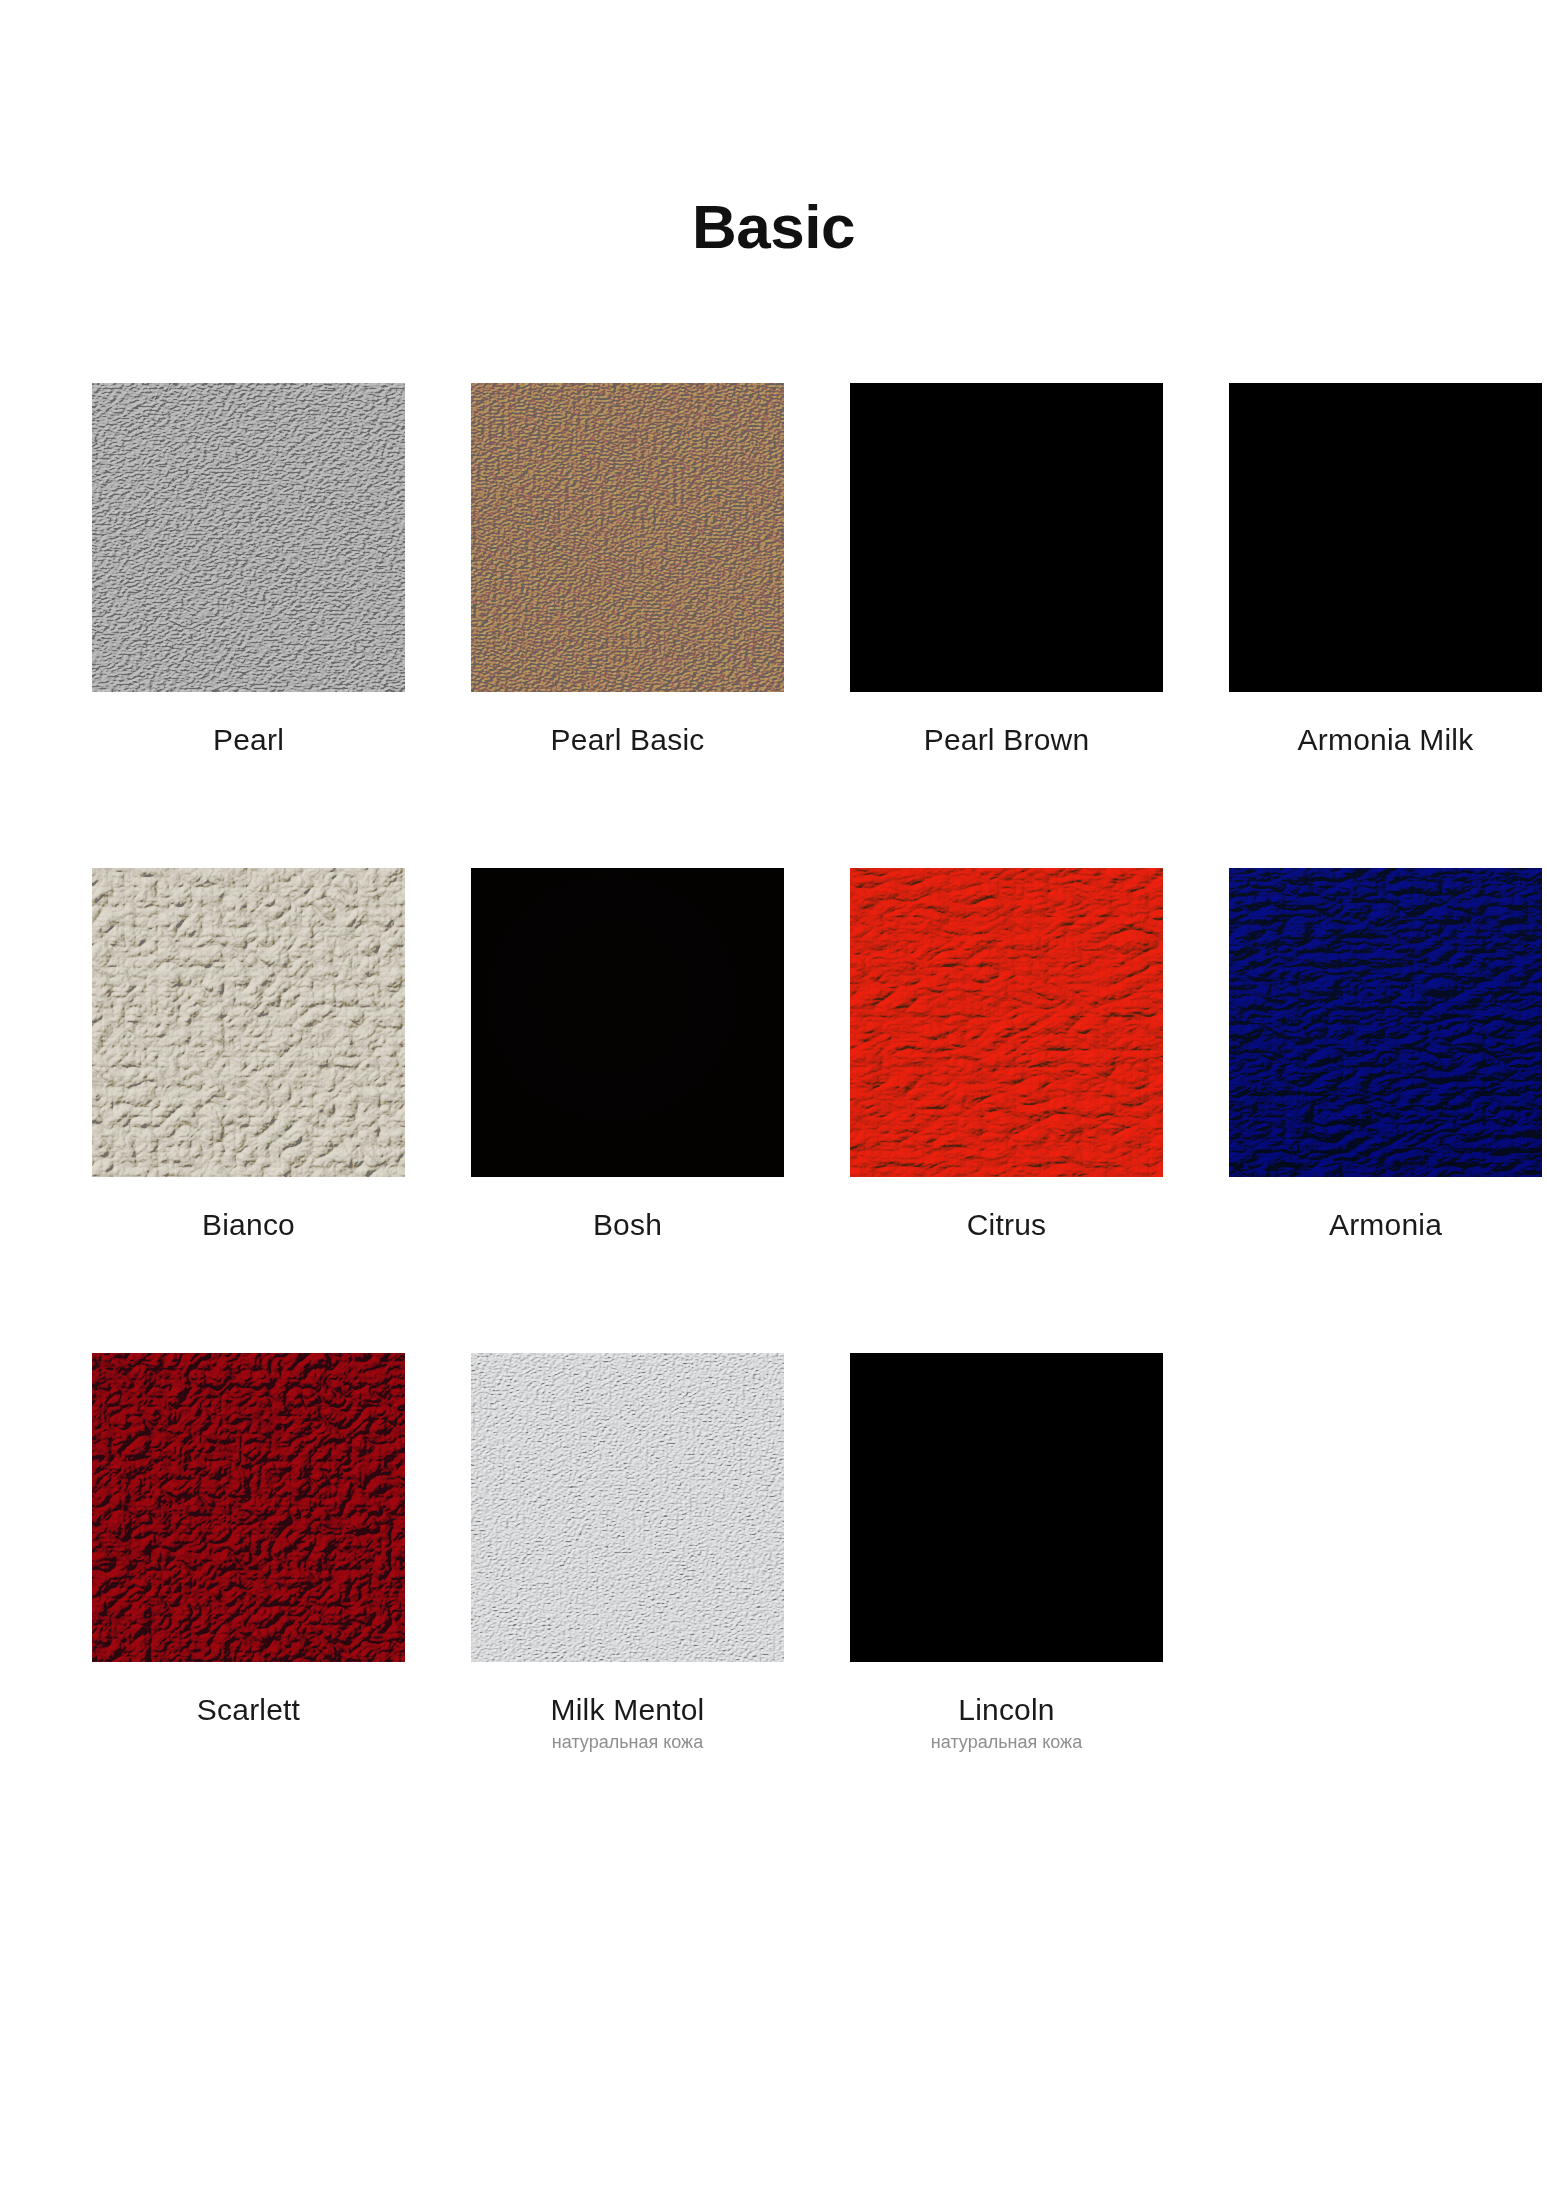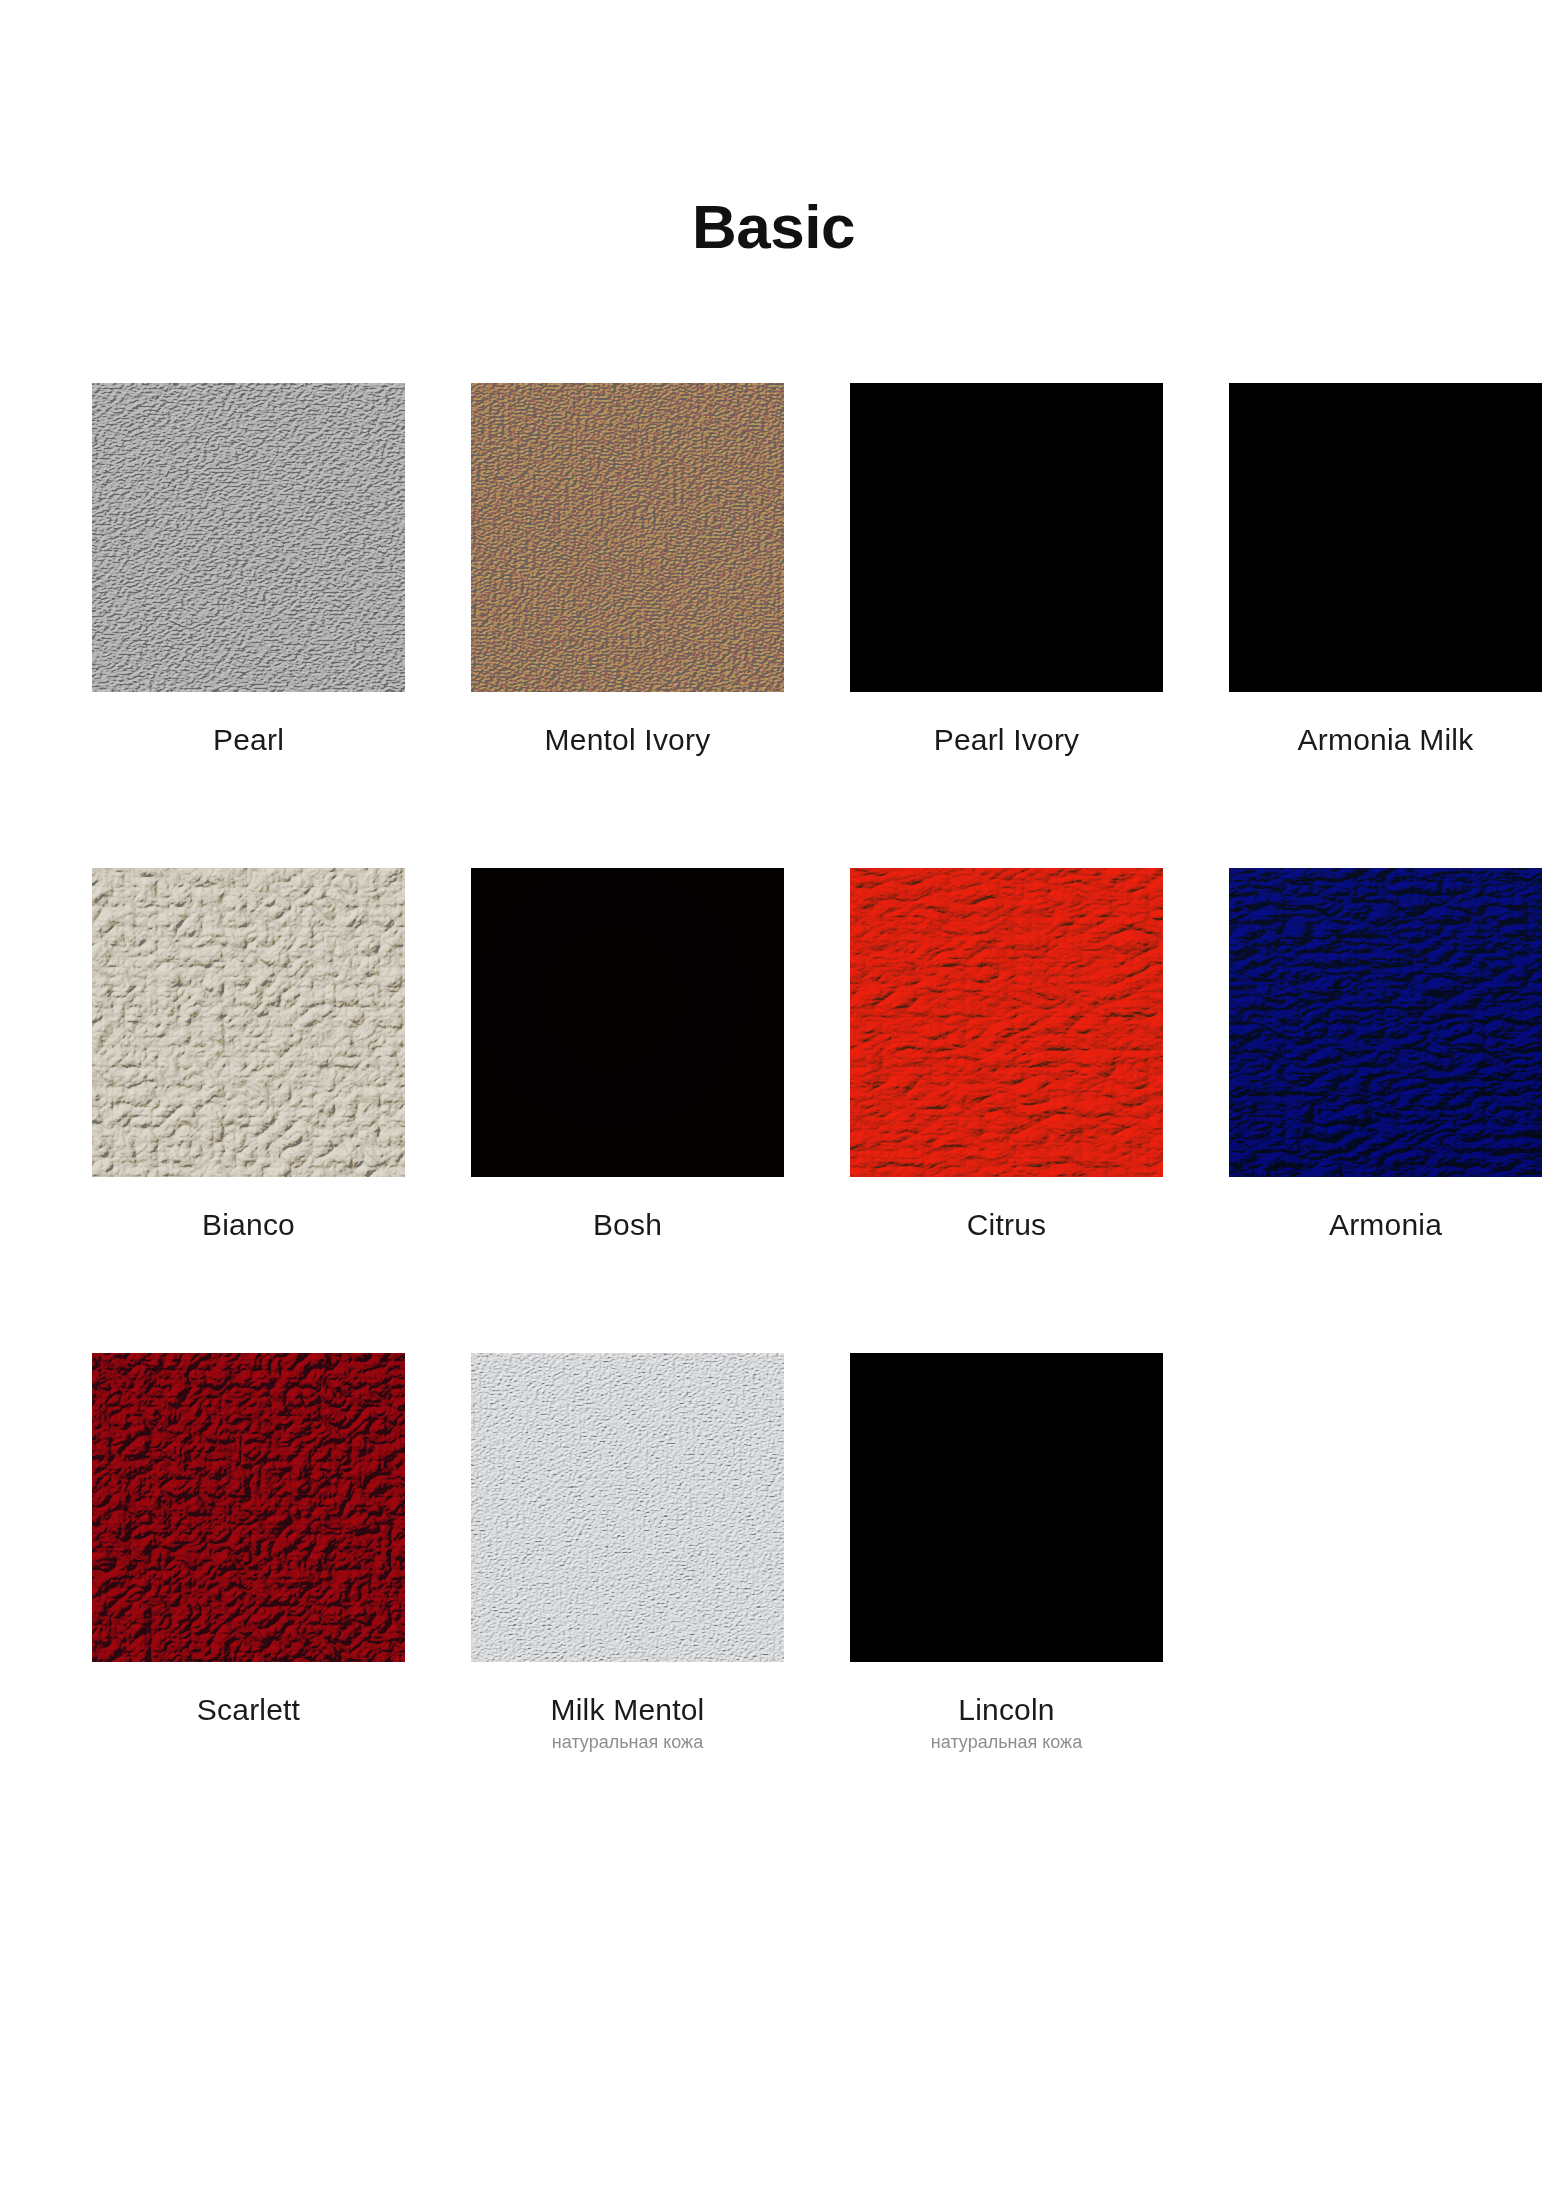--- a/index.html
+++ b/index.html
@@ -133,40 +133,40 @@
                 <feDiffuseLighting in="n" surfaceScale="1.5" diffuseConstant="1" lighting-color="#ffffff" result="l">
                   <feDistantLight azimuth="235" elevation="58"></feDistantLight>
                 </feDiffuseLighting>
                 <feComposite in="l" in2="SourceGraphic" operator="arithmetic" k1="1.02" k2="0" k3="0" k4="-0.5"></feComposite>
               </filter>
             </defs>
             <rect width="313" height="309" fill="#d6cabd"></rect>
             <rect width="313" height="309" fill="#d6cabd" filter="url(#tex-0-1)"></rect>
           </svg>
         </div>
-        <div class="swatch-label">Mentol Ivory</div>
+        <div class="swatch-label">Pearl Basic</div>
       </div>
 
       <div class="swatch-cell">
         <div class="swatch-tile">
           <svg viewBox="0 0 313 309" preserveAspectRatio="none" aria-hidden="true">
             <defs>
               <filter id="tex-0-2" x="0" y="0" width="100%" height="100%">
                 <feTurbulence type="fractalNoise" baseFrequency="0.18 0.42" numOctaves="5" seed="7" result="n"></feTurbulence>
                 <feDiffuseLighting in="n" surfaceScale="2.4" diffuseConstant="1" lighting-color="#ffffff" result="l">
                   <feDistantLight azimuth="235" elevation="52"></feDistantLight>
                 </feDiffuseLighting>
                 <feComposite in="l" in2="SourceGraphic" operator="arithmetic" k1="1.35" k2="0" k3="0" k4="-0.32"></feComposite>
               </filter>
             </defs>
             <rect width="313" height="309" fill="#352d2a"></rect>
             <rect width="313" height="309" fill="#3f3531" filter="url(#tex-0-2)"></rect>
           </svg>
         </div>
-        <div class="swatch-label">Pearl Ivory</div>
+        <div class="swatch-label">Pearl Brown</div>
       </div>
 
       <div class="swatch-cell">
         <div class="swatch-tile">
           <svg viewBox="0 0 313 309" preserveAspectRatio="none" aria-hidden="true">
             <defs>
               <filter id="tex-0-3" x="0" y="0" width="100%" height="100%">
                 <feTurbulence type="turbulence" baseFrequency="0.035 0.045" numOctaves="3" seed="41" result="n"></feTurbulence>
                 <feDiffuseLighting in="n" surfaceScale="5.5" diffuseConstant="1.15" lighting-color="#ffffff" result="l">
                   <feDistantLight azimuth="228" elevation="48"></feDistantLight>

